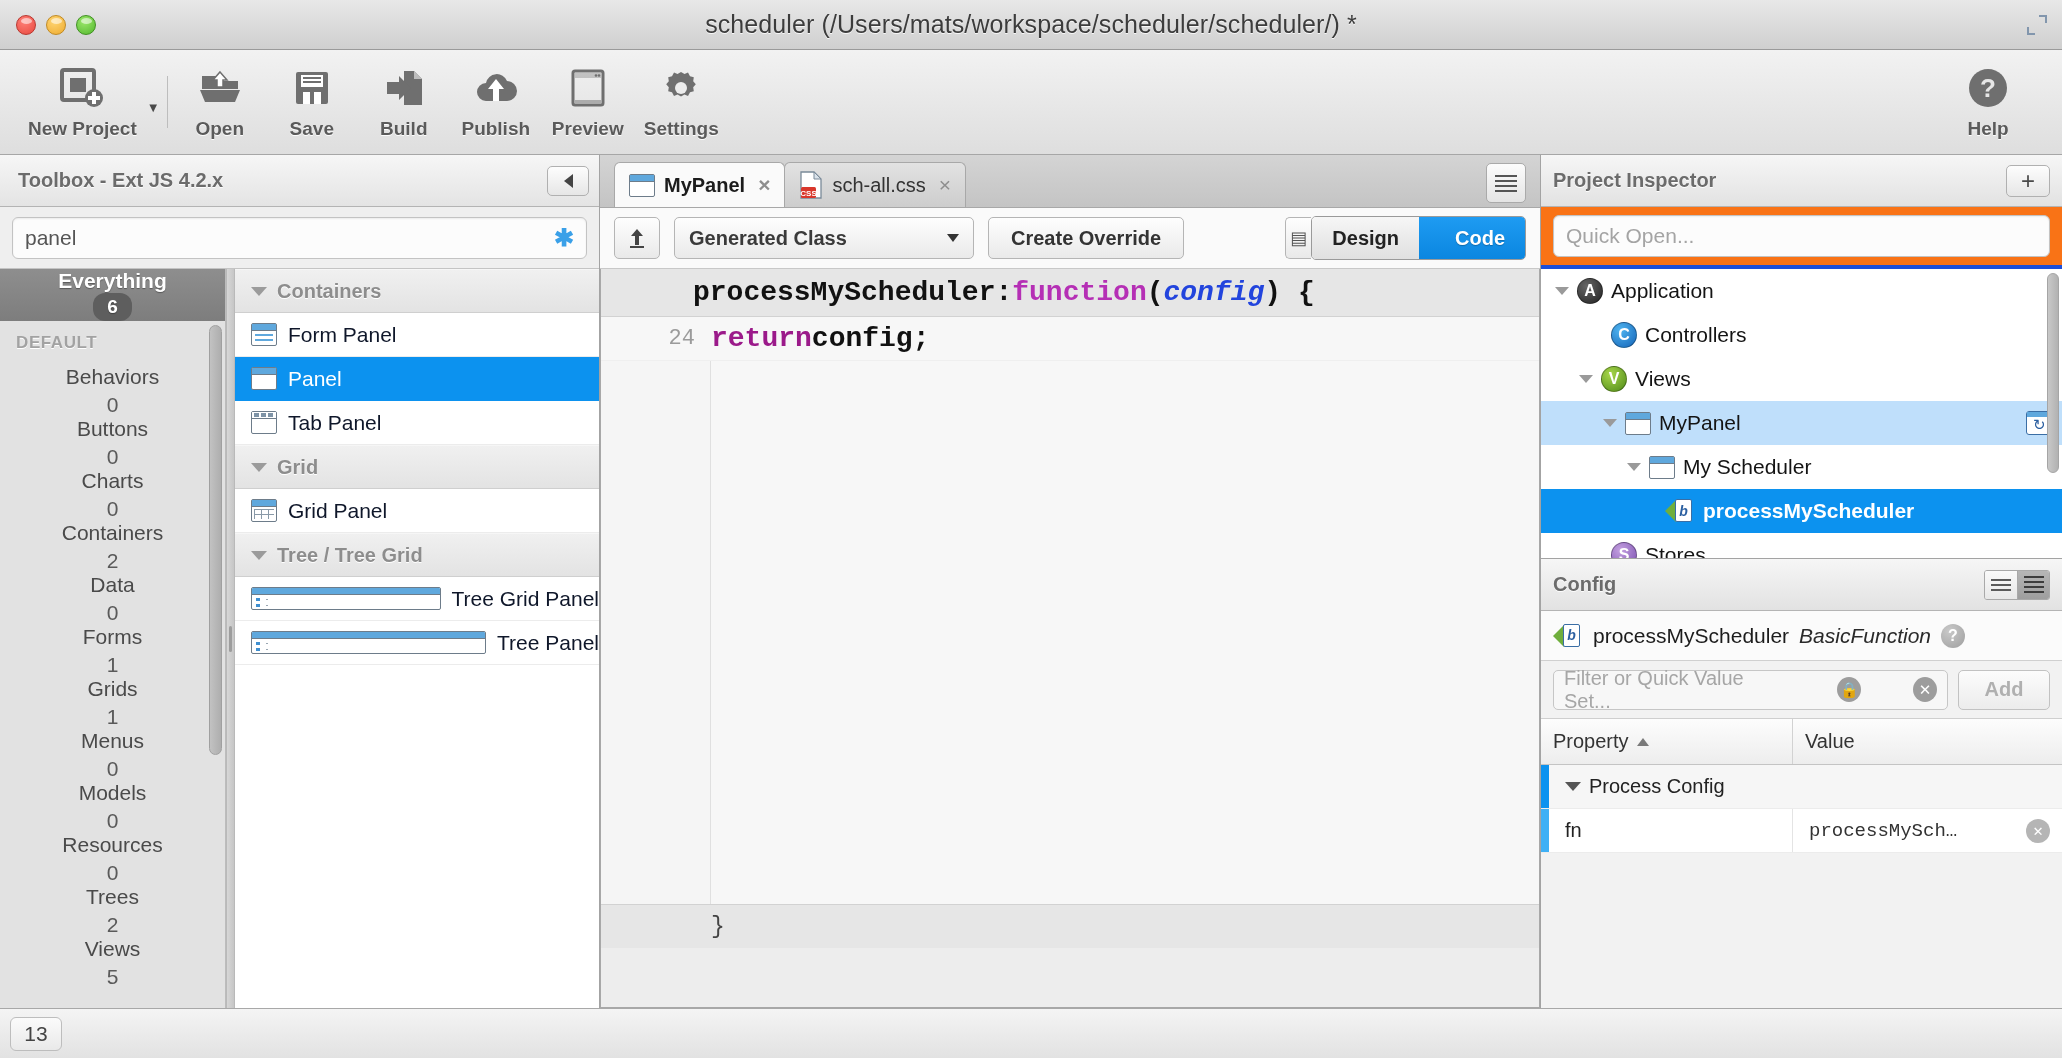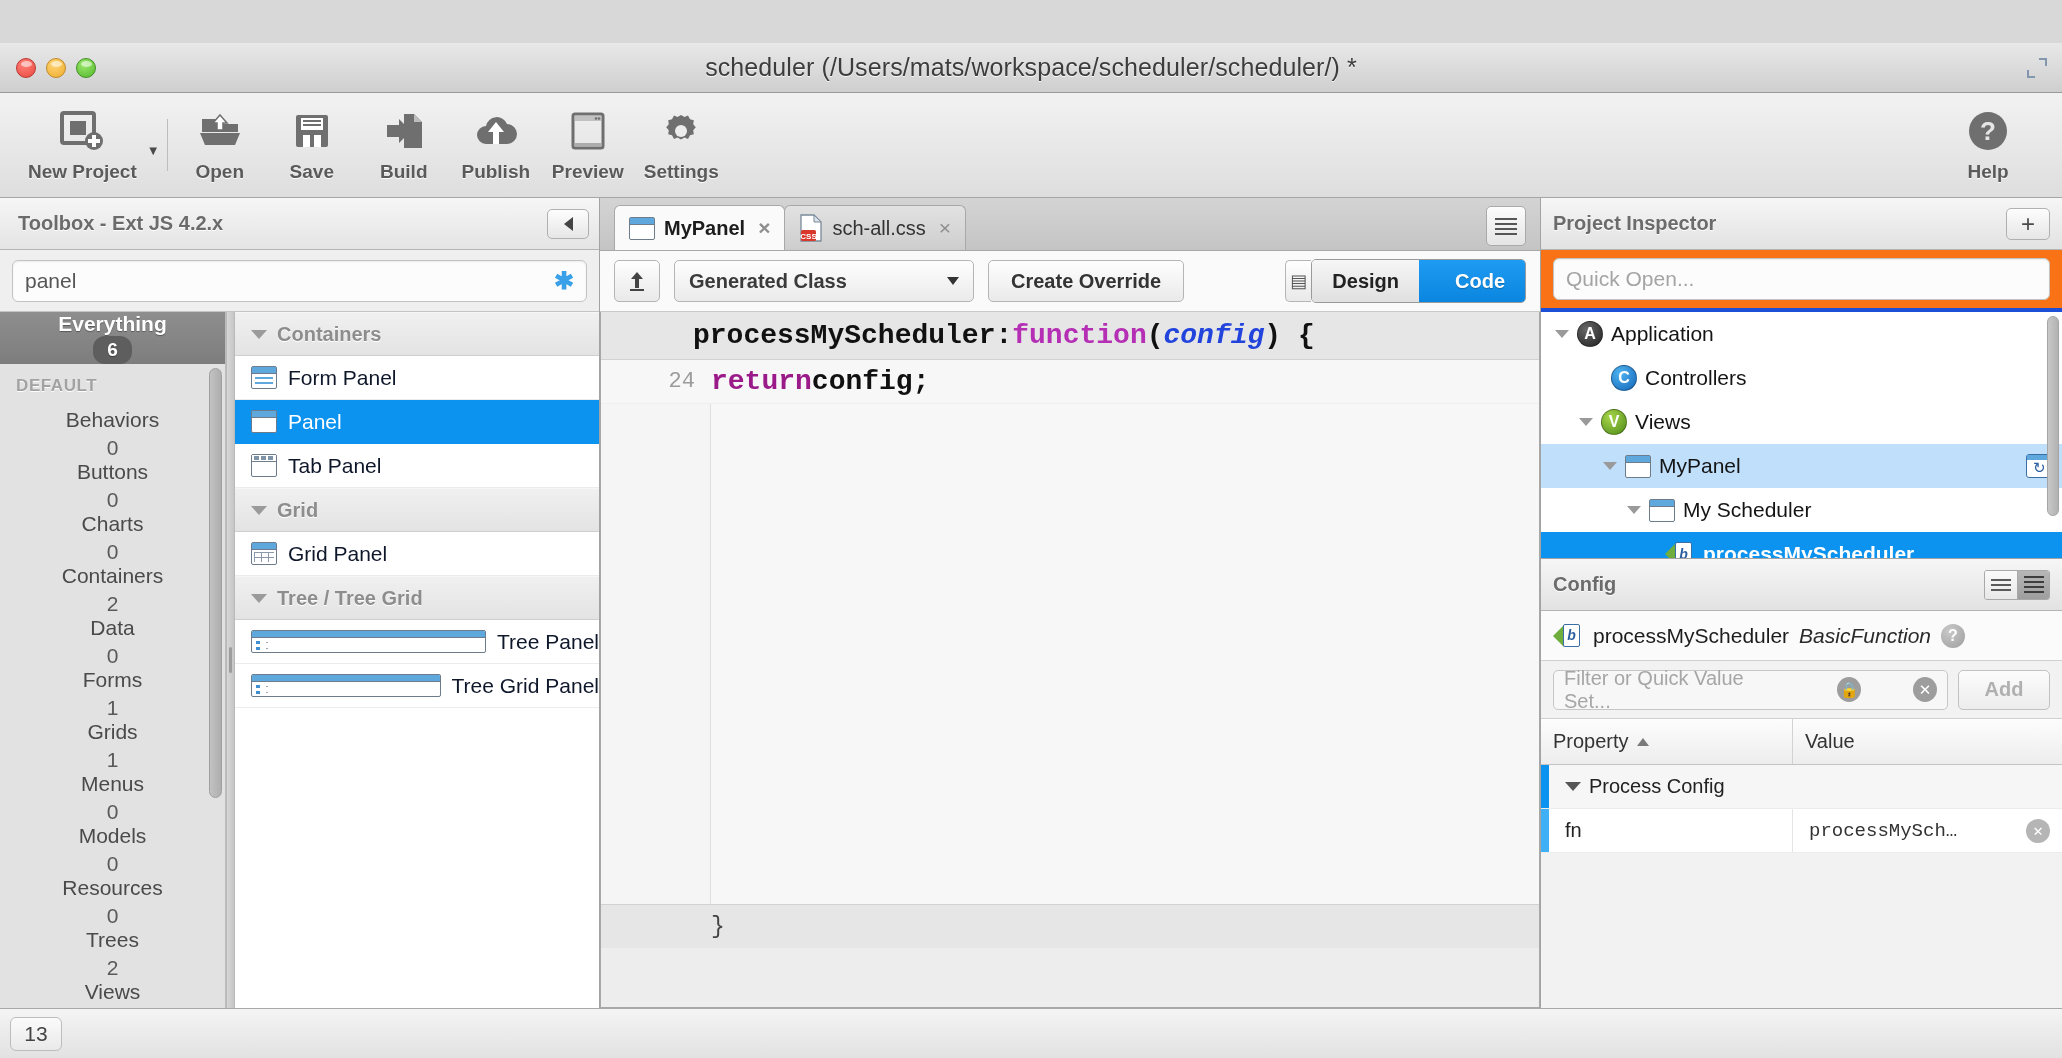--- a/index.html
+++ b/index.html
@@ -10,21 +10,21 @@
     background: #d8d8d8;
     -webkit-font-smoothing: antialiased;
   }
   .app { width: 2062px; height: 1058px; display: flex; flex-direction: column; position: relative; }
 
   
   .titlebar {
     height: 50px; flex: 0 0 50px;
     background: linear-gradient(to bottom, #e8e8e8 0%, #cfcfcf 100%);
     border-bottom: 1px solid #9a9a9a;
-    display: flex; align-items: center; position: relative; margin-top: 43px;
+    display: flex; align-items: center; position: relative;
   }
   .traffic { display: flex; gap: 10px; margin-left: 16px; }
   .tl { width: 20px; height: 20px; border-radius: 50%; position: relative; }
   .tl::after {
     content:''; position:absolute; top:2px; left:4px; width:11px; height:6px;
     border-radius:50%; background: rgba(255,255,255,0.55);
   }
   .tl.red { background: radial-gradient(circle at 40% 30%, #ff8078, #e8493f); border:1px solid #b8372f; }
   .tl.yellow { background: radial-gradient(circle at 40% 30%, #ffd573, #eeab2f); border:1px solid #c08a24; }
   .tl.green { background: radial-gradient(circle at 40% 30%, #9ce86c, #53b72d); border:1px solid #409022; }
@@ -619,25 +619,25 @@
             <div class="wi grid"></div>
             <span>Grid Panel</span>
           </div>
 
           <div class="w-group">
             <div class="tri-down"></div>
             <span>Tree / Tree Grid</span>
           </div>
           <div class="w-item">
             <div class="wi tree"></div>
-            <span>Tree Panel</span>
+            <span>Tree Grid Panel</span>
           </div>
           <div class="w-item">
             <div class="wi tree"></div>
-            <span>Tree Grid Panel</span>
+            <span>Tree Panel</span>
           </div>
         </div>
       </div>
     </div>
 
     <div class="editor">
       <div class="tabbar">
         <div class="etab active">
           <div class="wi"></div>
           <span>MyPanel</span>

